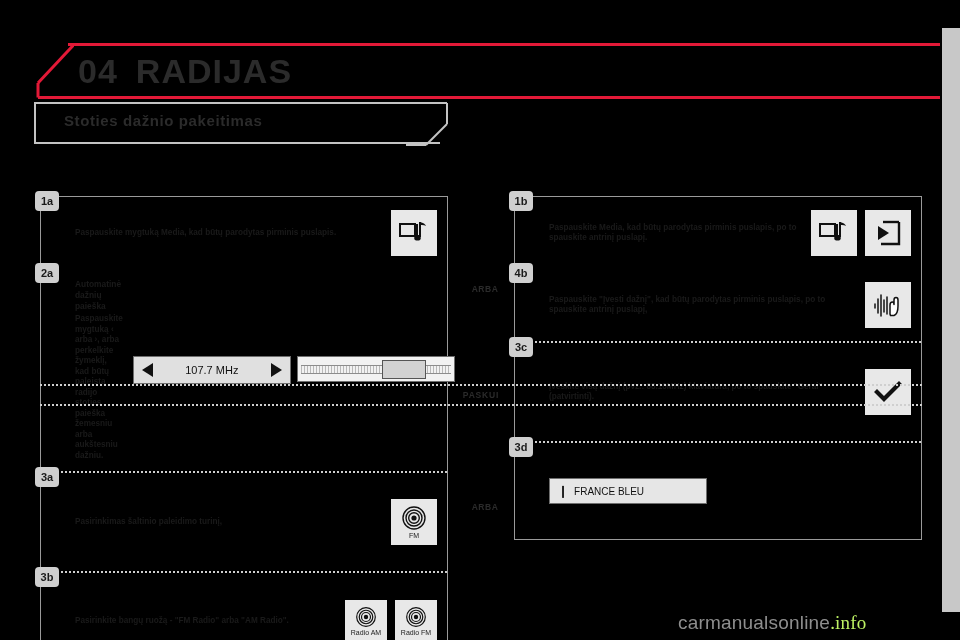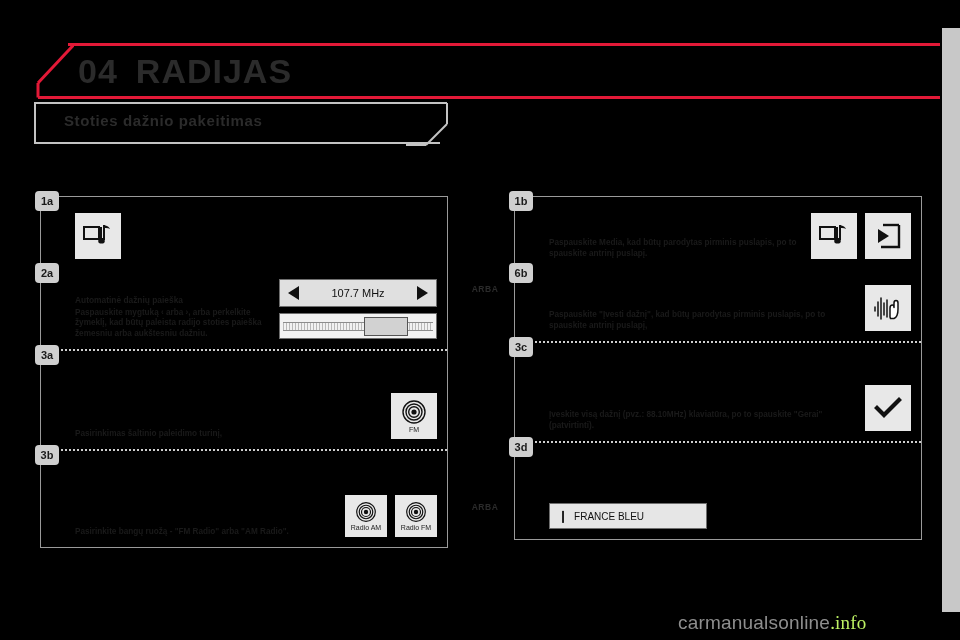--- a/index.html
+++ b/index.html
@@ -60,21 +60,21 @@
     border: 1px solid #9a9a9a;
   }
   .col-left  { left: 40px; }
   .col-right { left: 514px; }
 
   .grp { border-bottom: 2px dotted #cfcfcf; }
   .grp:last-child { border-bottom: none; }
 
   .step {
     position: relative;
-    display: flex; align-items: flex-end;
+    display: flex; align-items: center;
     padding: 10px 10px 10px 34px;
     min-height: 72px;
   }
   .badge {
     position: absolute; left: -6px; top: -6px;
     width: 24px; height: 20px; border-radius: 4px;
     background: #cfcfcf; color: #1a1a1a;
     font-size: 11px; font-weight: bold;
     display: flex; align-items: center; justify-content: center;
   }
@@ -92,21 +92,21 @@
   .tile {
     width: 46px; height: 46px; background: #e8e8e8;
     display: flex; flex-direction: column;
     align-items: center; justify-content: center;
   }
   .tile svg { display: block; }
   .tile .cap { font-size: 7px; color: #1a1a1a; margin-top: 1px; }
   .tile.small { width: 42px; height: 42px; }
 
   
-  .freq-wrap { display: flex; flex-direction: column; gap: 6px; }
+  .freq-wrap { display: flex; flex-direction: row; gap: 6px; }
   .freq-bar {
     width: 158px; height: 28px; background: #e0e0e0;
     border: 1px solid #6e6e6e;
     display: flex; align-items: center; justify-content: space-between;
     padding: 0 8px;
   }
   .freq-val { font-size: 11px; color: #111; }
   .tri { width: 0; height: 0; }
   .tri-l { border-top: 7px solid transparent; border-bottom: 7px solid transparent; border-right: 11px solid #111; }
   .tri-r { border-top: 7px solid transparent; border-bottom: 7px solid transparent; border-left: 11px solid #111; }
@@ -188,20 +188,23 @@
     <line x1="20" y1="43" x2="0" y2="43" stroke="#c3c3c3" stroke-width="2"></line>
   </svg>
   <div class="sub-title">Stoties dažnio pakeitimas</div>
 
   <div class="col col-left">
 
     <div class="grp">
 
       <div class="step">
         <div class="badge">1a</div>
+        <div class="step-text">
+          <div class="step-body">Paspauskite mygtuką Media, kad būtų parodytas pirminis puslapis.</div>
+        </div>
         <div class="step-visual">
           <div class="tile">
             <svg width="30" height="24" viewBox="0 0 30 24">
               <rect x="1" y="3" width="15" height="12" fill="none" stroke="#111" stroke-width="2"></rect>
               <path d="M18 3 L18 15 L20.5 15" fill="none" stroke="#111" stroke-width="2"></path>
               <path d="M21 1 L21 16" stroke="#111" stroke-width="2" fill="none"></path>
               <path d="M21 1 Q26 2 27 5 Q25 3.5 21 4 Z" fill="#111"></path>
               <ellipse cx="18.5" cy="17" rx="3.3" ry="2.6" fill="#111"></ellipse>
             </svg>
           </div>
@@ -300,21 +303,21 @@
             <svg width="26" height="26" viewBox="0 0 26 26">
               <path d="M24 2 L24 24 L6 24" fill="none" stroke="#111" stroke-width="2.4"></path>
               <path d="M24 2 L8 2" fill="none" stroke="#111" stroke-width="2.4"></path>
               <path d="M3 6 L14 13 L3 20 Z" fill="#111"></path>
             </svg>
           </div>
         </div>
       </div>
 
       <div class="step">
-        <div class="badge">6b</div>
+        <div class="badge">4b</div>
         <div class="step-text">
           <div class="step-body">Paspauskite "Įvesti dažnį", kad būtų parodytas pirminis puslapis, po to spauskite antrinį puslapį,</div>
         </div>
         <div class="step-visual">
           <div class="tile">
             <svg width="30" height="26" viewBox="0 0 30 26">
               <g stroke="#111" stroke-width="1.5" stroke-linecap="round">
                 <line x1="2" y1="12" x2="2" y2="16"></line>
                 <line x1="5" y1="7" x2="5" y2="21"></line>
                 <line x1="8" y1="3" x2="8" y2="24"></line>
@@ -350,18 +353,21 @@
             <span class="glyph">❙</span>
             <span class="nm">FRANCE BLEU</span>
           </div>
         </div>
       </div>
     </div>
   </div>
 
   <div class="arba arba-1">ARBA</div>
   <div class="arba arba-2">ARBA</div>
+  <div class="paskui-band">
+    <span>PASKUI</span>
+  </div>
 
   <div class="watermark">
     <span>carmanualsonline</span><span class="dim">.info</span>
   </div>
 
 </div>
 
 </body></html>

